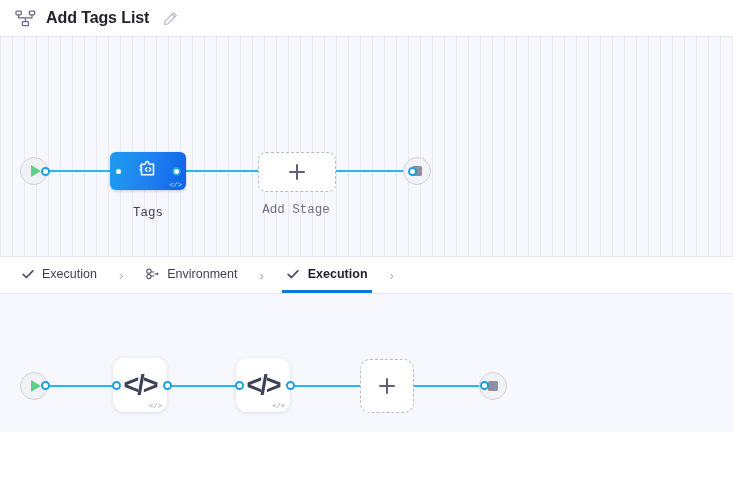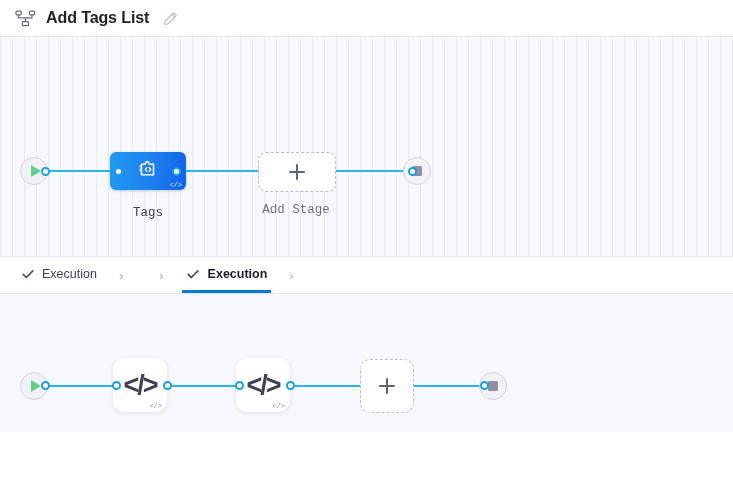--- a/index.html
+++ b/index.html
@@ -351,20 +351,33 @@
       <span class="t-icon">
         <svg width="14" height="14" viewBox="0 0 16 16" fill="none" stroke="currentColor" stroke-width="1.9" stroke-linecap="round" stroke-linejoin="round">
           <path d="M2.5 8.4 L6.2 12 L13.5 4.4"></path>
         </svg>
       </span>
       <span>Execution</span>
     </div>
 
     <div class="tab-sep">›</div>
 
+    <div class="tab">
+      <span class="t-icon">
+        <svg width="15" height="14" viewBox="0 0 16 15" fill="none" stroke="currentColor" stroke-width="1.1">
+          <circle cx="4.2" cy="4.5" r="2.3"></circle>
+          <circle cx="4.2" cy="10.3" r="2.3"></circle>
+          <path d="M6.6 5.3 h3.2"></path>
+          <path d="M6.6 9.6 h3.2"></path>
+          <path d="M10.2 7.4 h3.4"></path>
+          <path d="M12.6 6.3 L13.9 7.4 L12.6 8.5"></path>
+        </svg>
+      </span>
+      <span>Environment</span>
+    </div>
 
     <div class="tab-sep">›</div>
 
     <div class="tab active">
       <span class="t-icon">
         <svg width="14" height="14" viewBox="0 0 16 16" fill="none" stroke="currentColor" stroke-width="2" stroke-linecap="round" stroke-linejoin="round">
           <path d="M2.5 8.4 L6.2 12 L13.5 4.4"></path>
         </svg>
       </span>
       <span>Execution</span>

